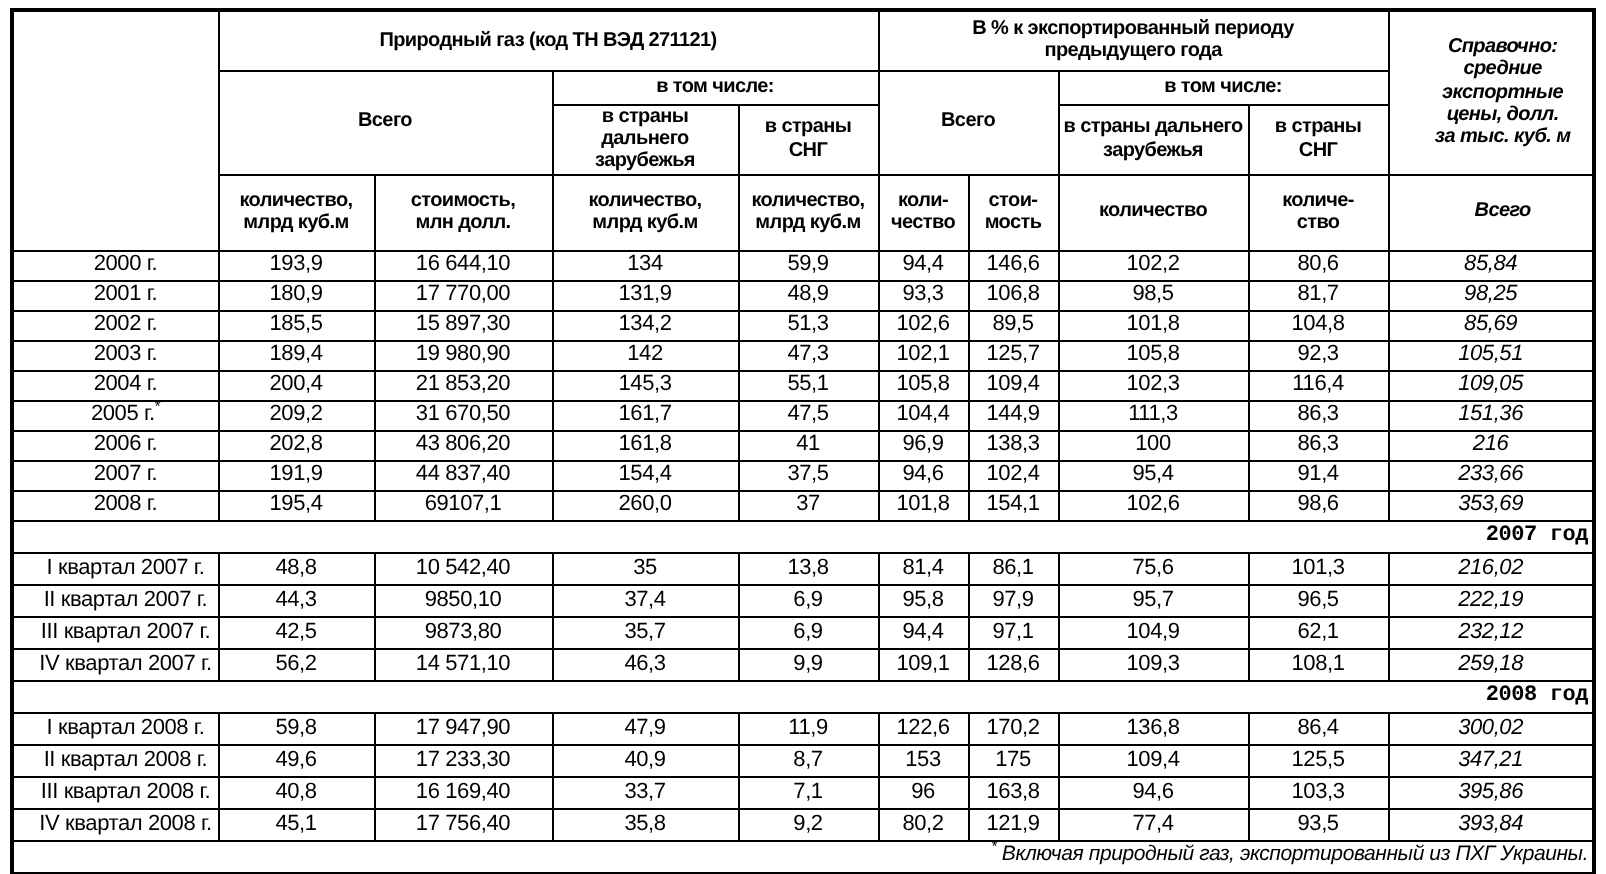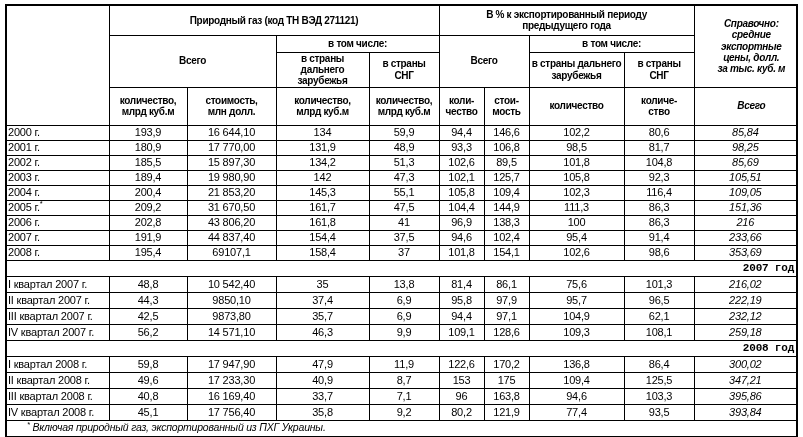--- a/index.html
+++ b/index.html
@@ -35,35 +35,35 @@
     font-weight: bold;
     font-size: 10px;
     letter-spacing: -0.3px;
     white-space: pre-line;
   }
   thead td.ref {
     font-style: italic;
     padding-left: 14px;
   }
   tbody td.rowlabel {
-    text-align: left;
-    padding-left: 1px;
+    text-align: center;
+    padding-left: 12px;
     white-space: nowrap;
   }
   tbody td.band {
     text-align: right;
     padding-left: 4px;
     font-weight: bold;
     font-family: Liberation Mono, monospace;
   }
   td.price {
     font-style: italic;
   }
   tfoot td {
-    text-align: left;
+    text-align: right;
     padding-left: 20px;
     font-style: italic;
     font-size: 10.5px;
   }
   sup {
     font-size: 7.5px;
     vertical-align: super;
     line-height: 0;
   }
   tr.hA { height: 30px; margin-top: 44px; }
@@ -232,21 +232,21 @@
           <td>94,6</td>
           <td>102,4</td>
           <td>95,4</td>
           <td>91,4</td>
           <td class="price">233,66</td>
         </tr>
         <tr>
           <td class="rowlabel">2008 г.</td>
           <td>195,4</td>
           <td>69107,1</td>
-          <td>158,4</td>
+          <td>260,0</td>
           <td>37</td>
           <td>101,8</td>
           <td>154,1</td>
           <td>102,6</td>
           <td>98,6</td>
           <td class="price">353,69</td>
         </tr>
         <tr>
           <td colspan="10" class="band">2007 год</td>
         </tr>

